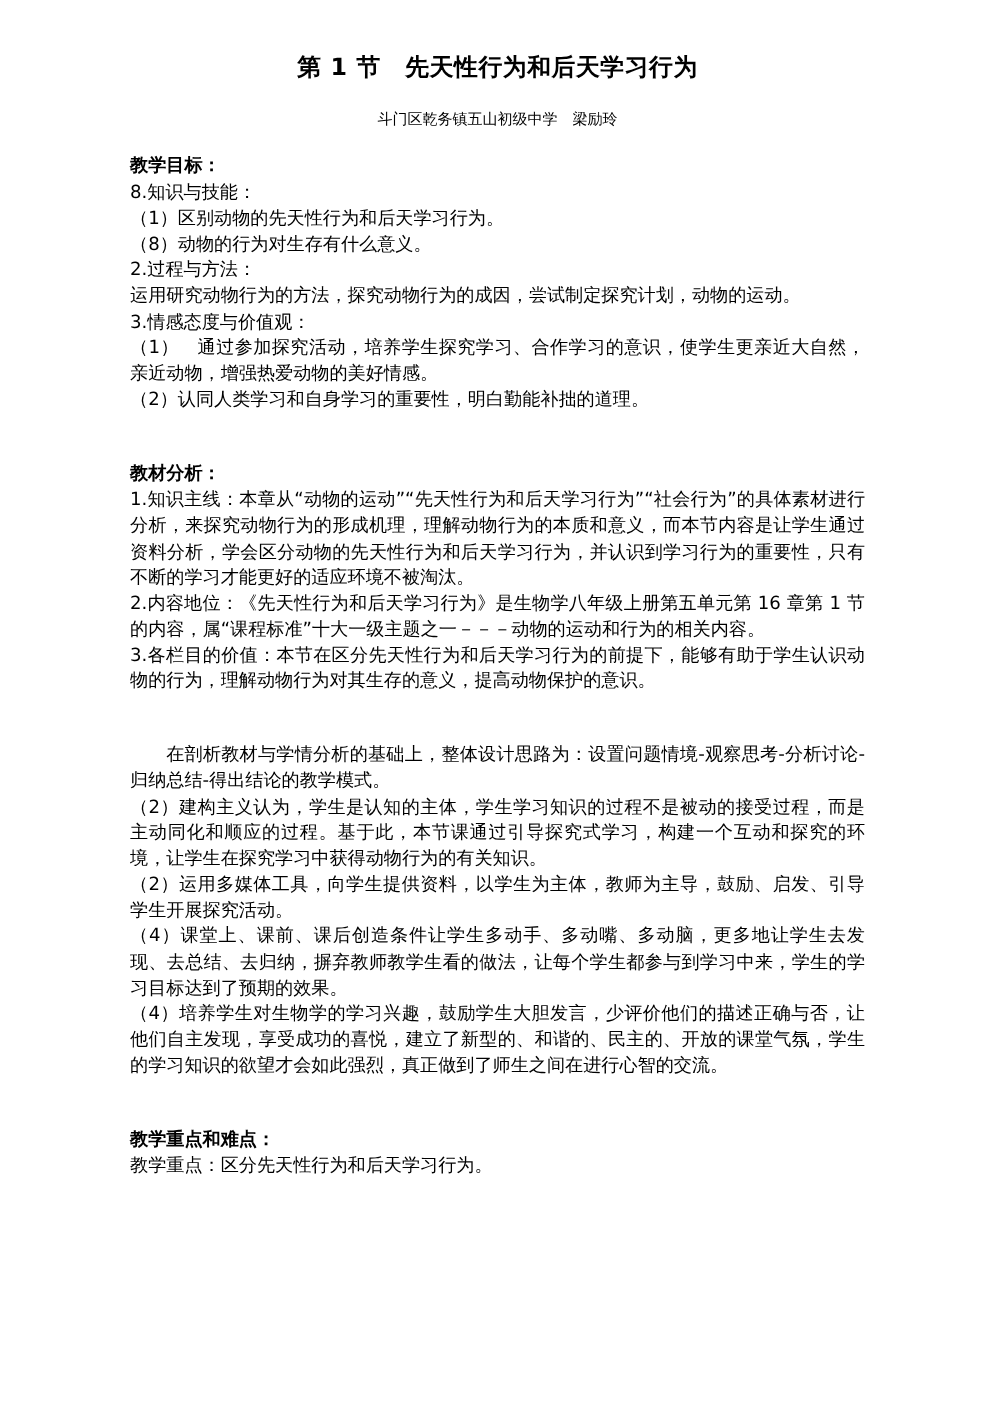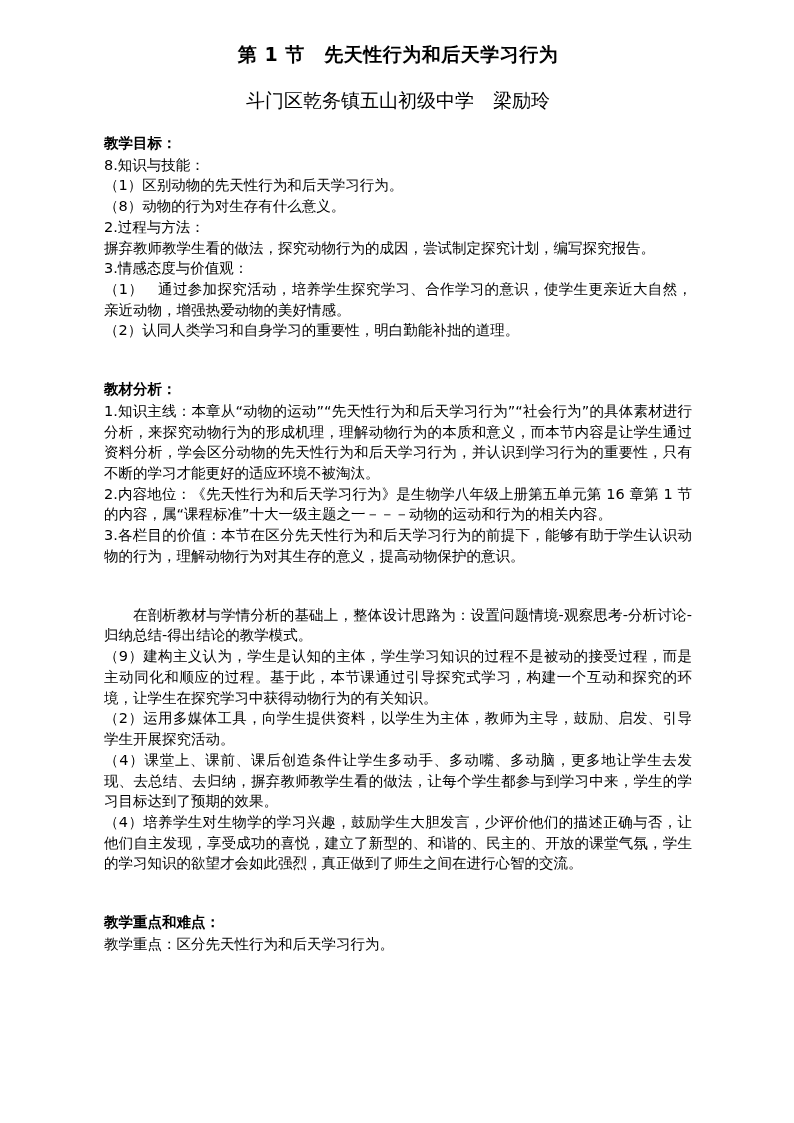--- a/index.html
+++ b/index.html
@@ -28,21 +28,21 @@
   .doc-title {
     font-size: 19px;
     font-weight: bold;
     text-align: center;
     letter-spacing: 0.5px;
     margin-top: 40px;
     line-height: 1.5;
     white-space: pre;
   }
   .doc-author {
-    font-size: 19px;
+    font-size: 12px;
     text-align: center;
     margin-top: 17px;
     line-height: 1.5;
     white-space: pre;
   }
   .section {
     margin-top: 24px;
   }
   .section.first {
     margin-top: 19px;
@@ -75,40 +75,40 @@
 
     <div class="doc-title">第 1 节　先天性行为和后天学习行为</div>
     <div class="doc-author">斗门区乾务镇五山初级中学　梁励玲</div>
 
     <div class="section first">
       <div class="sec-heading">教学目标：</div>
       <p class="line">8.知识与技能：</p>
       <p class="line">（1）区别动物的先天性行为和后天学习行为。</p>
       <p class="line">（8）动物的行为对生存有什么意义。</p>
       <p class="line">2.过程与方法：</p>
-      <p class="line">摒弃教师教学生看的做法，探究动物行为的成因，尝试制定探究计划，编写探究报告。</p>
+      <p class="line">运用研究动物行为的方法，探究动物行为的成因，尝试制定探究计划，动物的运动。</p>
       <p class="line">3.情感态度与价值观：</p>
       <p class="line">（1）　通过参加探究活动，培养学生探究学习、合作学习的意识，使学生更亲近大自然，亲近动物，增强热爱动物的美好情感。</p>
       <p class="line">（2）认同人类学习和自身学习的重要性，明白勤能补拙的道理。</p>
     </div>
 
     <div class="spacer"></div>
 
     <div class="section">
       <div class="sec-heading">教材分析：</div>
       <p class="line">1.知识主线：本章从“动物的运动”“先天性行为和后天学习行为”“社会行为”的具体素材进行分析，来探究动物行为的形成机理，理解动物行为的本质和意义，而本节内容是让学生通过资料分析，学会区分动物的先天性行为和后天学习行为，并认识到学习行为的重要性，只有不断的学习才能更好的适应环境不被淘汰。</p>
       <p class="line">2.内容地位：《先天性行为和后天学习行为》是生物学八年级上册第五单元第 16 章第 1 节的内容，属“课程标准”十大一级主题之一－－－动物的运动和行为的相关内容。</p>
       <p class="line">3.各栏目的价值：本节在区分先天性行为和后天学习行为的前提下，能够有助于学生认识动物的行为，理解动物行为对其生存的意义，提高动物保护的意识。</p>
     </div>
 
     <div class="spacer"></div>
 
     <div class="section">
       <p class="line indent2">在剖析教材与学情分析的基础上，整体设计思路为：设置问题情境-观察思考-分析讨论-归纳总结-得出结论的教学模式。</p>
-      <p class="line">（9）建构主义认为，学生是认知的主体，学生学习知识的过程不是被动的接受过程，而是主动同化和顺应的过程。基于此，本节课通过引导探究式学习，构建一个互动和探究的环境，让学生在探究学习中获得动物行为的有关知识。</p>
+      <p class="line">（2）建构主义认为，学生是认知的主体，学生学习知识的过程不是被动的接受过程，而是主动同化和顺应的过程。基于此，本节课通过引导探究式学习，构建一个互动和探究的环境，让学生在探究学习中获得动物行为的有关知识。</p>
       <p class="line">（2）运用多媒体工具，向学生提供资料，以学生为主体，教师为主导，鼓励、启发、引导学生开展探究活动。</p>
       <p class="line">（4）课堂上、课前、课后创造条件让学生多动手、多动嘴、多动脑，更多地让学生去发现、去总结、去归纳，摒弃教师教学生看的做法，让每个学生都参与到学习中来，学生的学习目标达到了预期的效果。</p>
       <p class="line">（4）培养学生对生物学的学习兴趣，鼓励学生大胆发言，少评价他们的描述正确与否，让他们自主发现，享受成功的喜悦，建立了新型的、和谐的、民主的、开放的课堂气氛，学生的学习知识的欲望才会如此强烈，真正做到了师生之间在进行心智的交流。</p>
     </div>
 
     <div class="spacer"></div>
 
     <div class="section">
       <div class="sec-heading">教学重点和难点：</div>
       <p class="line">教学重点：区分先天性行为和后天学习行为。</p>

